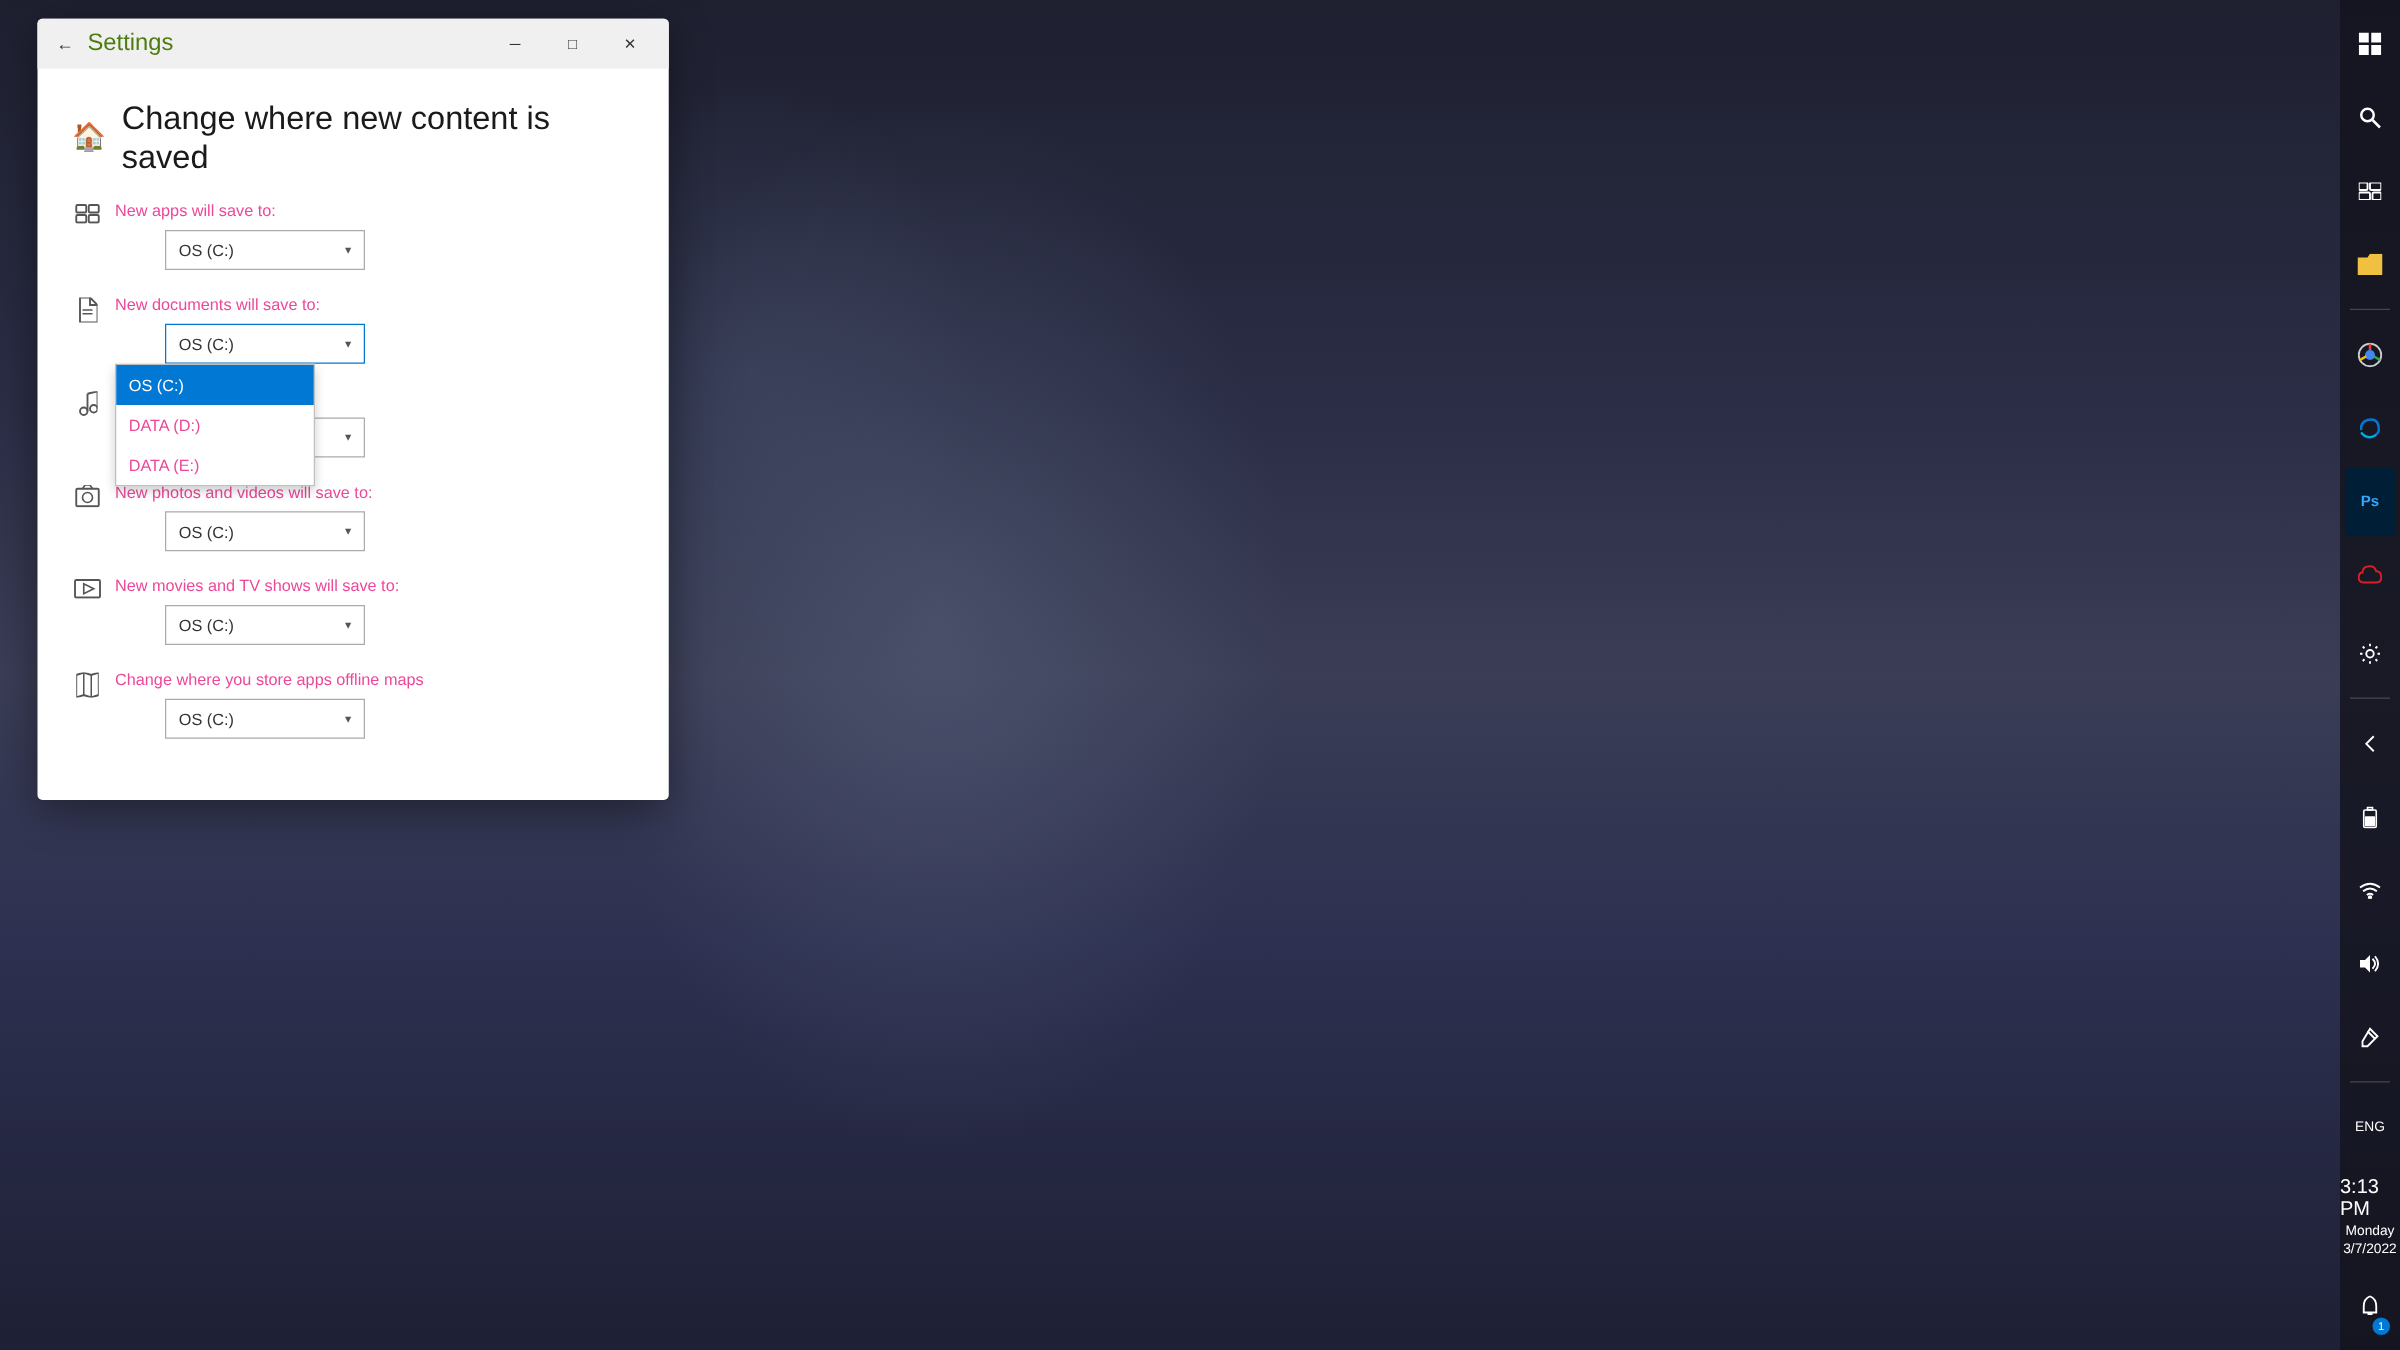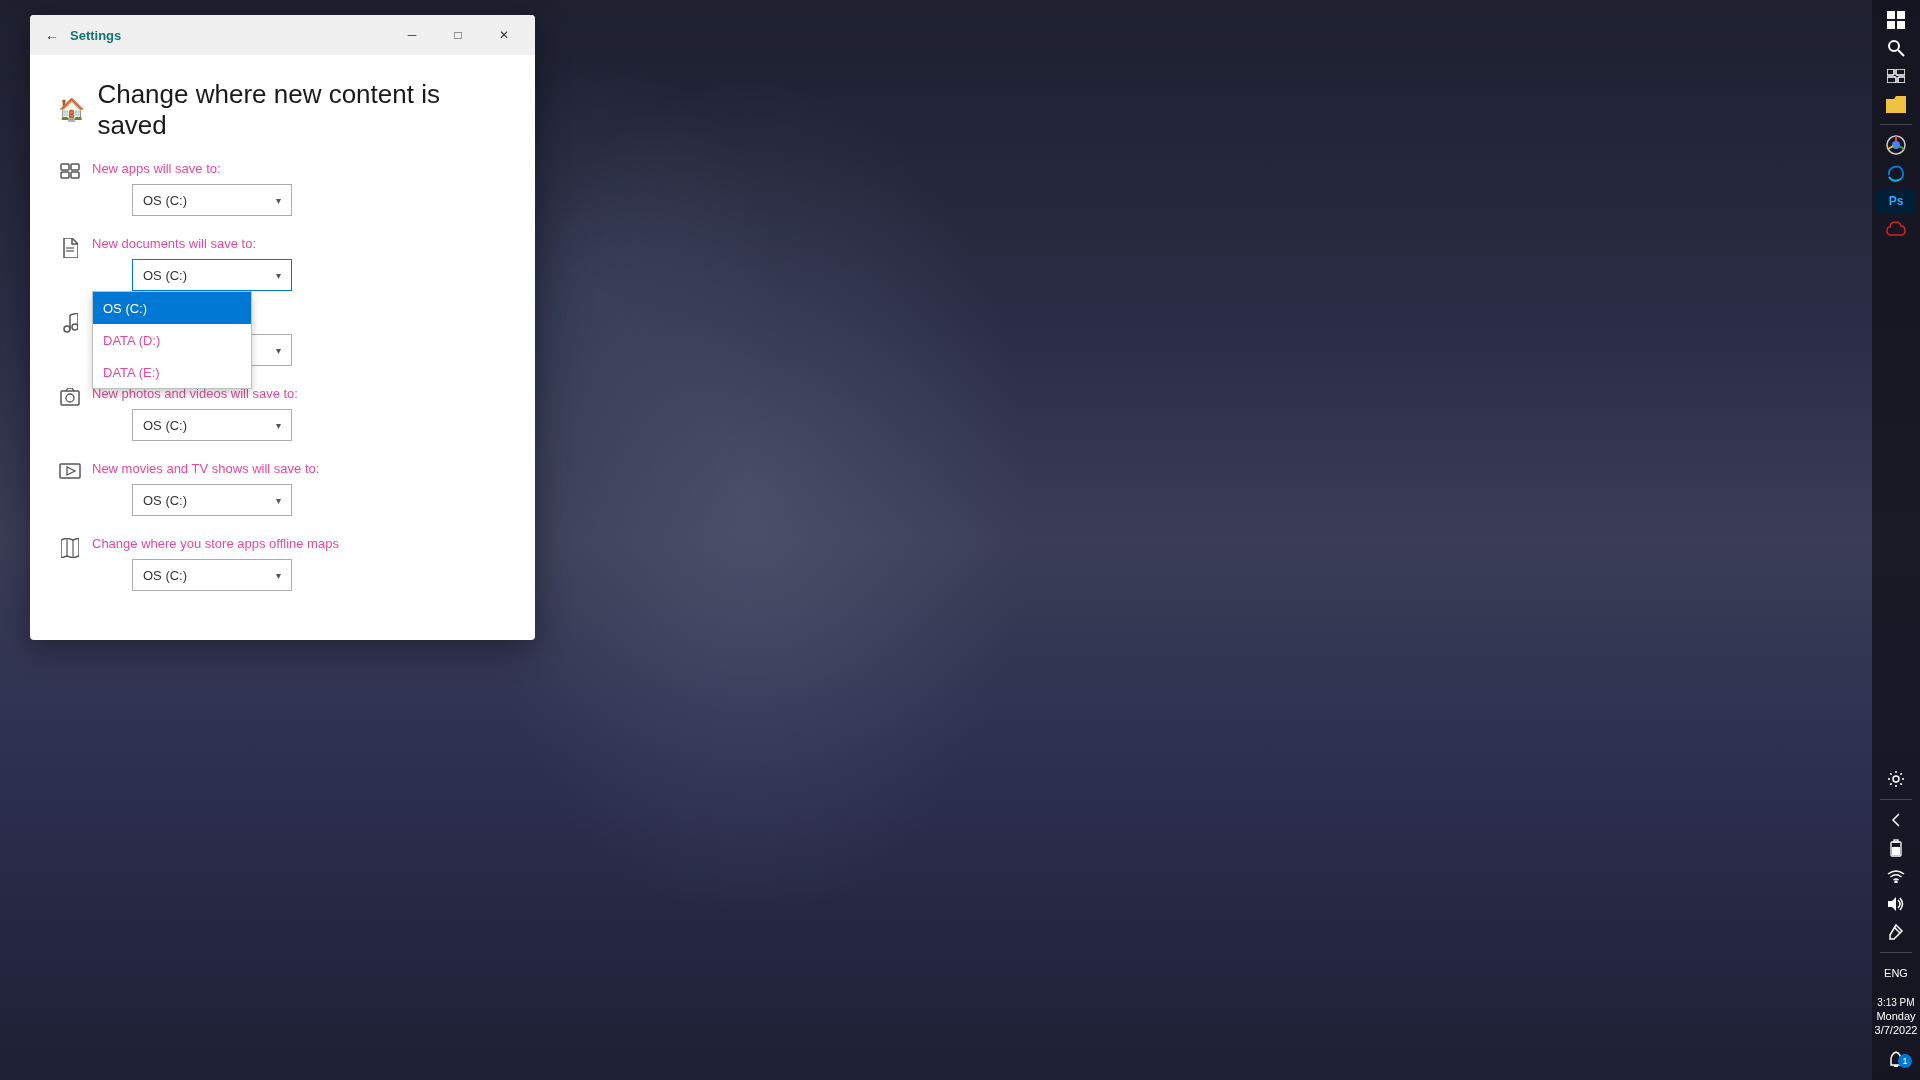--- a/index.html
+++ b/index.html
@@ -41,21 +41,21 @@
       display: flex;
       flex-direction: column;
       align-items: center;
       padding: 8px 0;
       gap: 4px;
       z-index: 100;
     }
 
     .taskbar-icon {
       width: 40px;
-      height: 24px;
+      height: 56px;
       display: flex;
       align-items: center;
       justify-content: center;
       border-radius: 4px;
       cursor: pointer;
       color: white;
       font-size: 18px;
     }
 
     .taskbar-spacer { flex: 1; }
@@ -64,21 +64,21 @@
       display: flex;
       flex-direction: column;
       align-items: center;
       color: white;
       font-size: 11px;
       padding: 8px 0;
       gap: 2px;
     }
 
     .taskbar-clock .time {
-      font-size: 10px;
+      font-size: 16px;
       font-weight: 500;
     }
 
     
     .settings-window {
       position: absolute;
       left: 30px;
       top: 15px;
       width: 505px;
       height: 625px;
@@ -109,23 +109,23 @@
       align-items: center;
       justify-content: center;
       cursor: pointer;
       color: #333;
       font-size: 14px;
       border-radius: 2px;
     }
 
     .title-bar-title {
       flex: 1;
-      font-size: 13px;
-      font-weight: 700;
-      color: #0f766e;
+      font-size: 19px;
+      font-weight: 400;
+      color: #4d7c0f;
       margin-left: 4px;
     }
 
     .title-bar-controls {
       display: flex;
       gap: 0;
     }
 
     .title-bar-btn {
       width: 46px;

